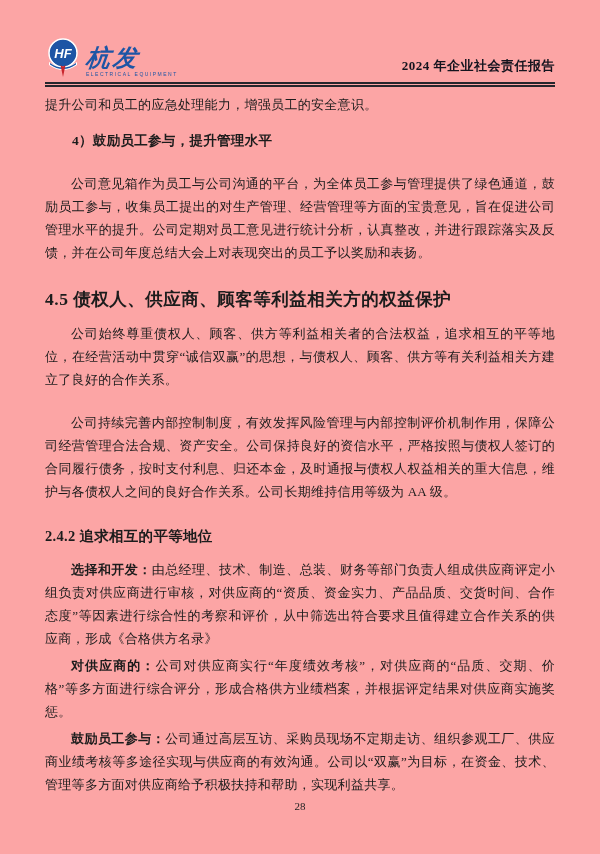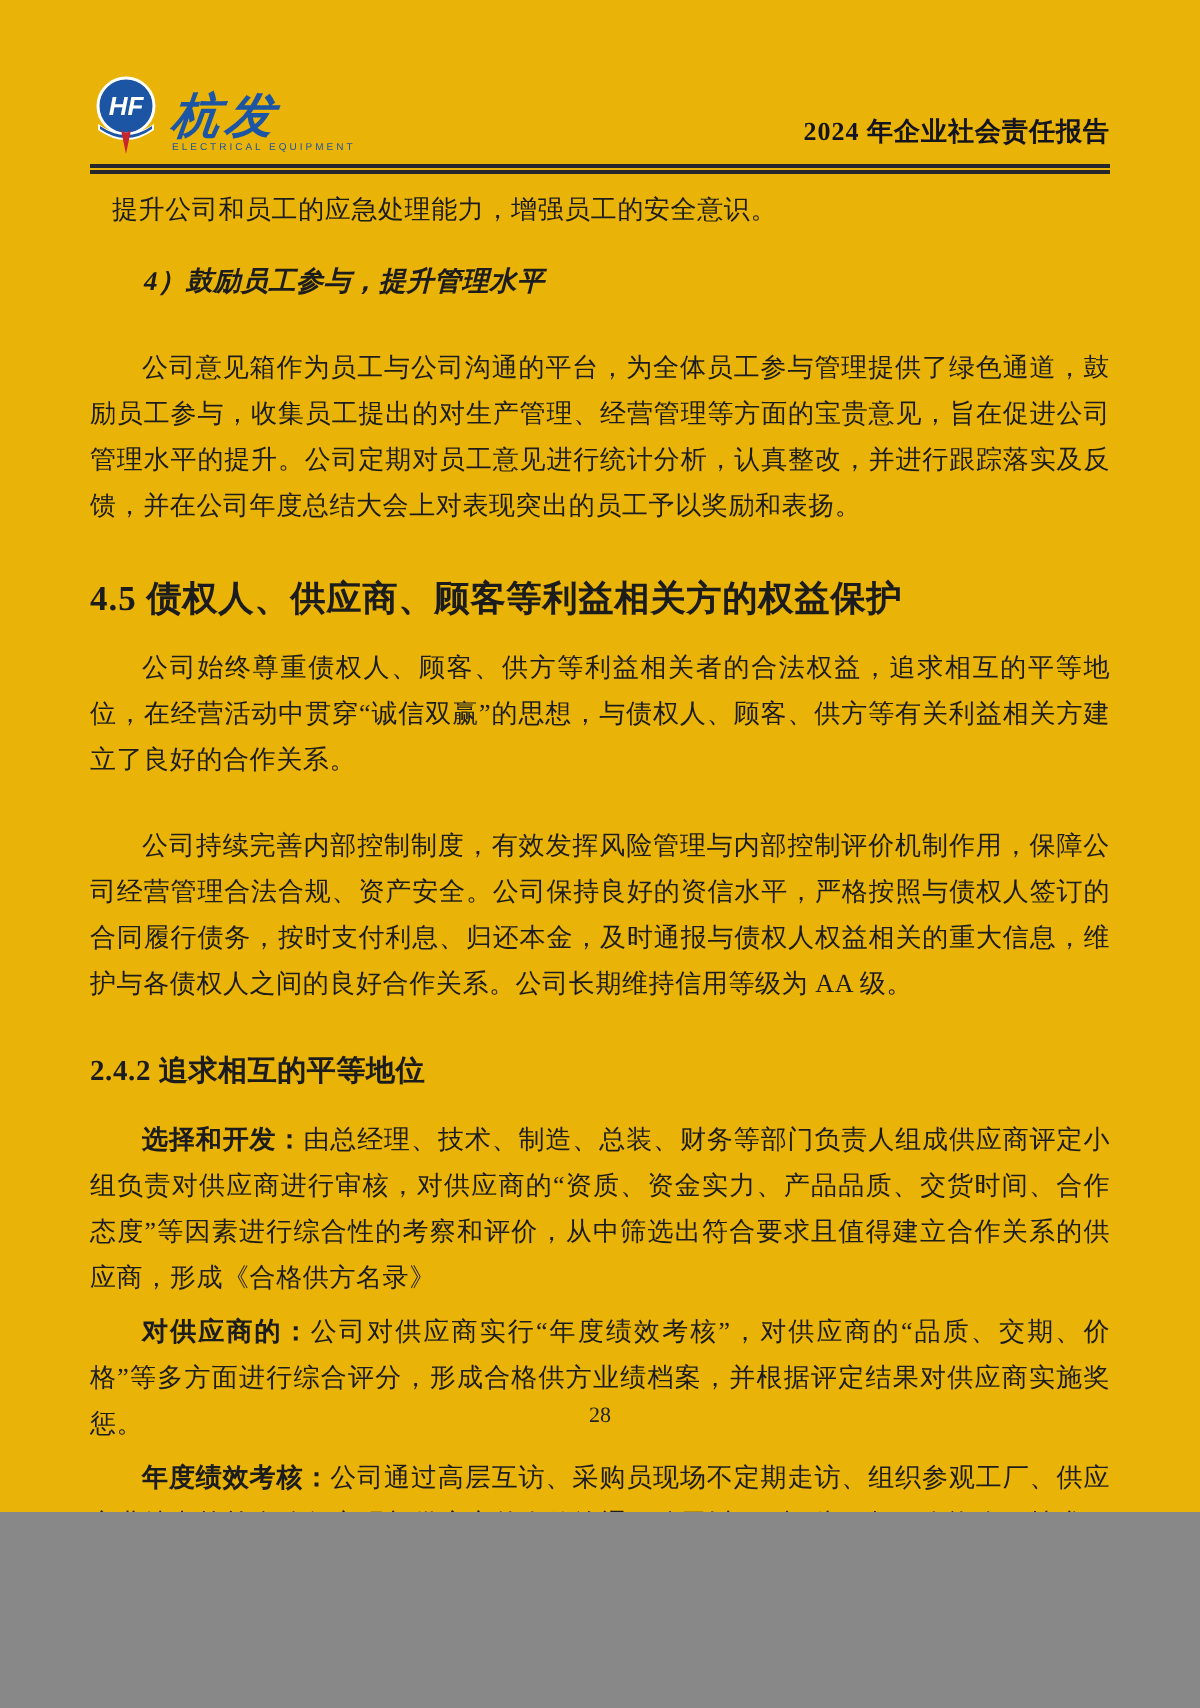--- a/index.html
+++ b/index.html
@@ -1,22 +1,22 @@
 <!DOCTYPE html>
 <html><head>
 <meta charset="utf-8">
 <style>
   * { margin: 0; padding: 0; box-sizing: border-box; }
   html, body { background: #888; }
   body { display: flex; justify-content: center; }
   .page {
     position: relative;
     width: 600px;
-    height: 756px;
-    background: #eab308;
+    height: 854px;
+    background: #fca5a5;
     overflow: hidden;
     font-family: "Liberation Serif", "DejaVu Serif", serif;
     color: #1c1c1c;
     padding: 36px 45px 0 45px;
   }
 
   
   .header {
     display: flex;
     justify-content: space-between;
@@ -53,33 +53,32 @@
   .rule { margin-top: 4px; border-top: 2px solid #26262c; }
   .rule-inner { margin-top: 1px; border-top: 2px solid #26262c; }
 
   
   .body-text {
     font-size: 13px;
     line-height: 23px;
     text-align: justify;
     letter-spacing: 0.3px;
   }
-  p.cont { margin-top: 6px; margin-left: 11px; }
+  p.cont { margin-top: 6px; }
   p.para { margin-top: 20px; text-indent: 2em; }
   p.para-after-heading { margin-top: 10px; }
   p.tight { margin-top: 4px; }
   .lead { font-weight: bold; }
 
   h4.list-heading {
     margin-top: 13px;
     padding-left: 27px;
     font-size: 13.5px;
     line-height: 23px;
     font-weight: bold;
-    font-style: italic;
   }
   h2.section {
     margin-top: 22px;
     font-size: 17.5px;
     line-height: 26px;
     font-weight: bold;
     letter-spacing: 0.5px;
   }
   h3.subsection {
     margin-top: 20px;
@@ -141,21 +140,21 @@
     <p class="para para-after-heading">公司始终尊重债权人、顾客、供方等利益相关者的合法权益，追求相互的平等地位，在经营活动中贯穿“诚信双赢”的思想，与债权人、顾客、供方等有关利益相关方建立了良好的合作关系。</p>
 
     <p class="para">公司持续完善内部控制制度，有效发挥风险管理与内部控制评价机制作用，保障公司经营管理合法合规、资产安全。公司保持良好的资信水平，严格按照与债权人签订的合同履行债务，按时支付利息、归还本金，及时通报与债权人权益相关的重大信息，维护与各债权人之间的良好合作关系。公司长期维持信用等级为 AA 级。</p>
 
     <h3 class="subsection subsection-2">2.4.2 追求相互的平等地位</h3>
 
     <p class="para para-after-heading"><span class="lead">选择和开发：</span><span>由总经理、技术、制造、总装、财务等部门负责人组成供应商评定小组负责对供应商进行审核，对供应商的“资质、资金实力、产品品质、交货时间、合作态度”等因素进行综合性的考察和评价，从中筛选出符合要求且值得建立合作关系的供应商，形成《合格供方名录》</span></p>
 
     <p class="para tight"><span class="lead">对供应商的：</span><span>公司对供应商实行“年度绩效考核”，对供应商的“品质、交期、价格”等多方面进行综合评分，形成合格供方业绩档案，并根据评定结果对供应商实施奖惩。</span></p>
 
-    <p class="para tight"><span class="lead">年度绩效考核：</span><span>公司通过高层互访、采购员现场不定期走访、组织参观工厂、供应商业绩考核等多途径实现与供应商的有效沟通。公司以“双赢”为目标，在资金、技术、管理等多方面对供应商给予积极扶持和帮助，实现利益共享。</span></p>
+    <p class="para tight"><span class="lead">鼓励员工参与：</span><span>公司通过高层互访、采购员现场不定期走访、组织参观工厂、供应商业绩考核等多途径实现与供应商的有效沟通。公司以“双赢”为目标，在资金、技术、管理等多方面对供应商给予积极扶持和帮助，实现利益共享。</span></p>
 
   </main>
 
   <footer class="footer">
     <span>28</span>
   </footer>
 
 </div>
 
 </body></html>

